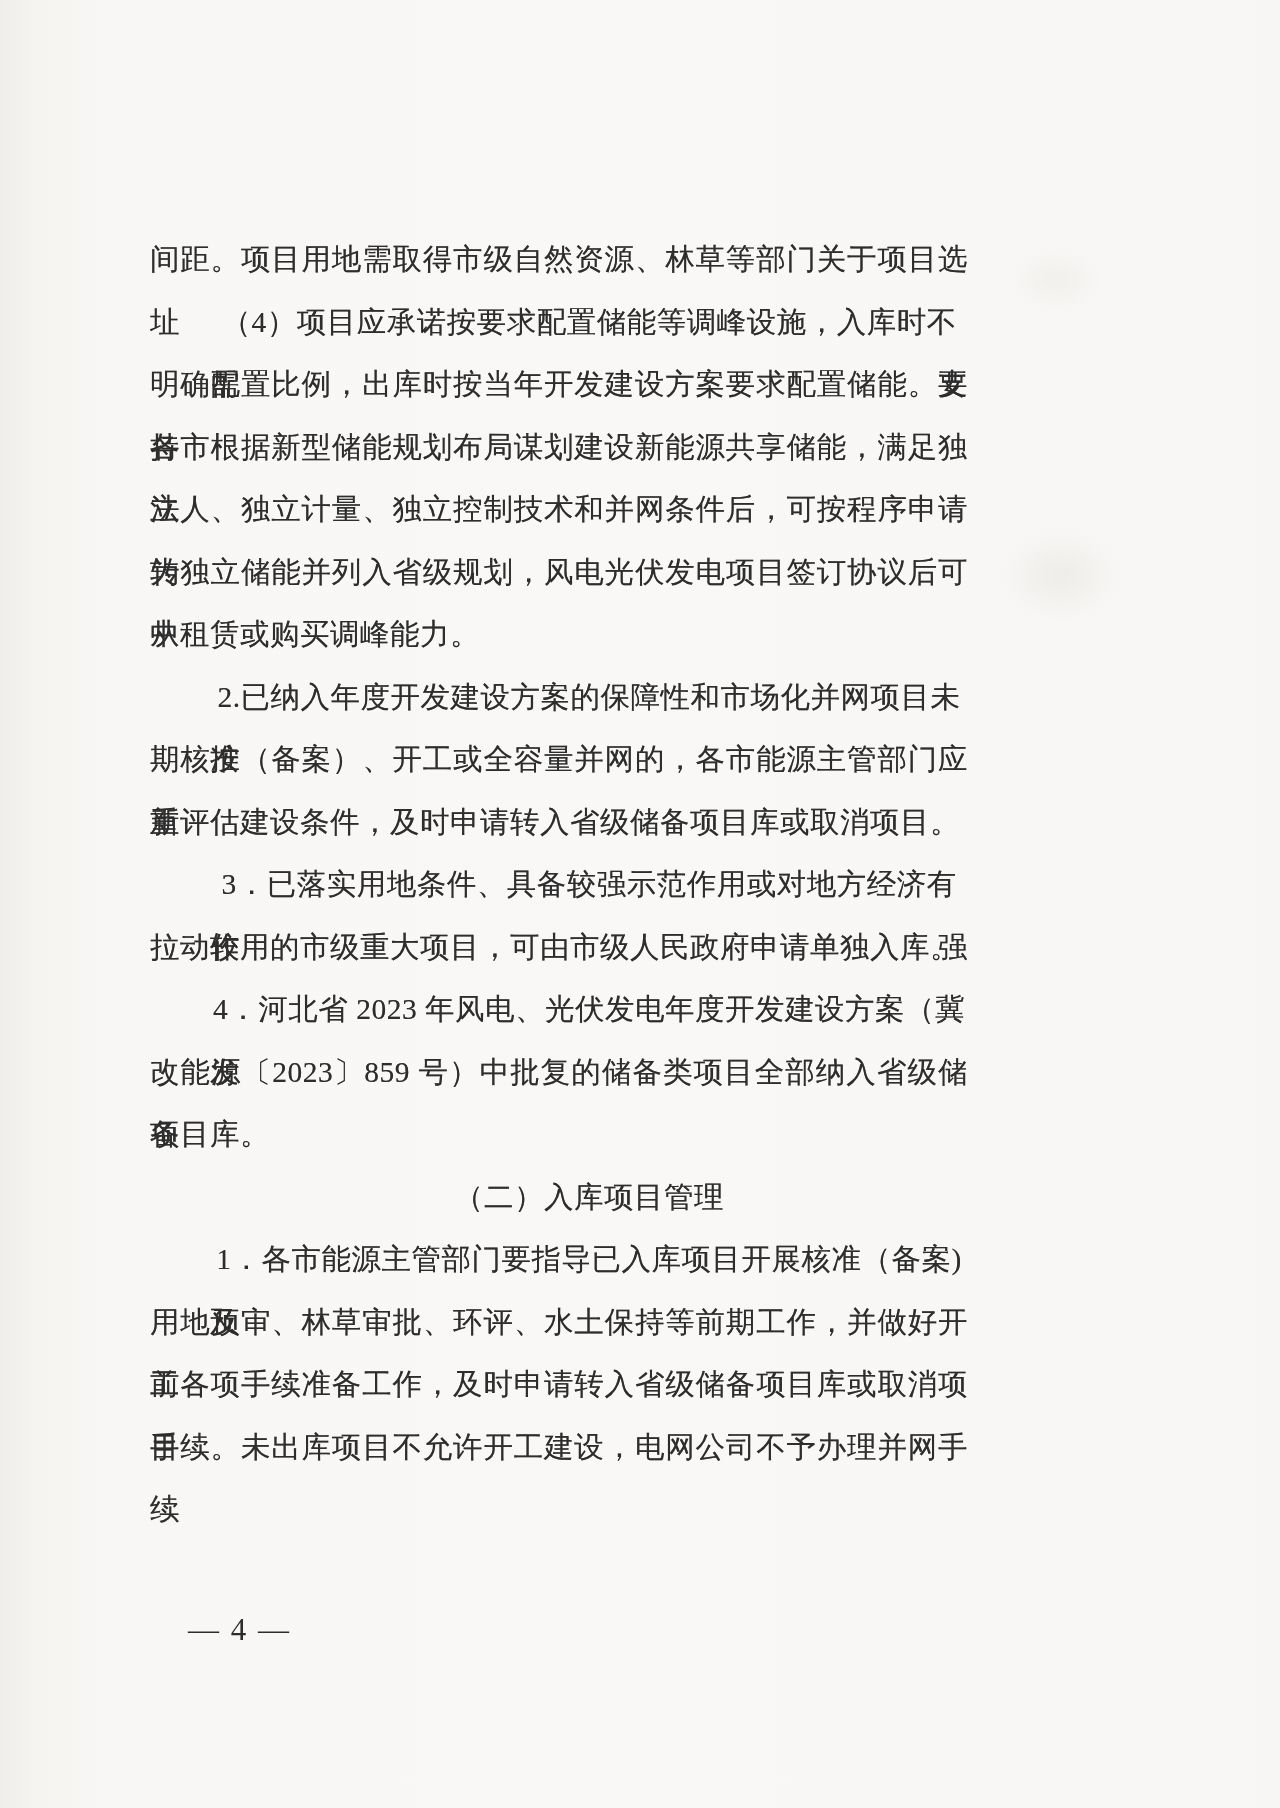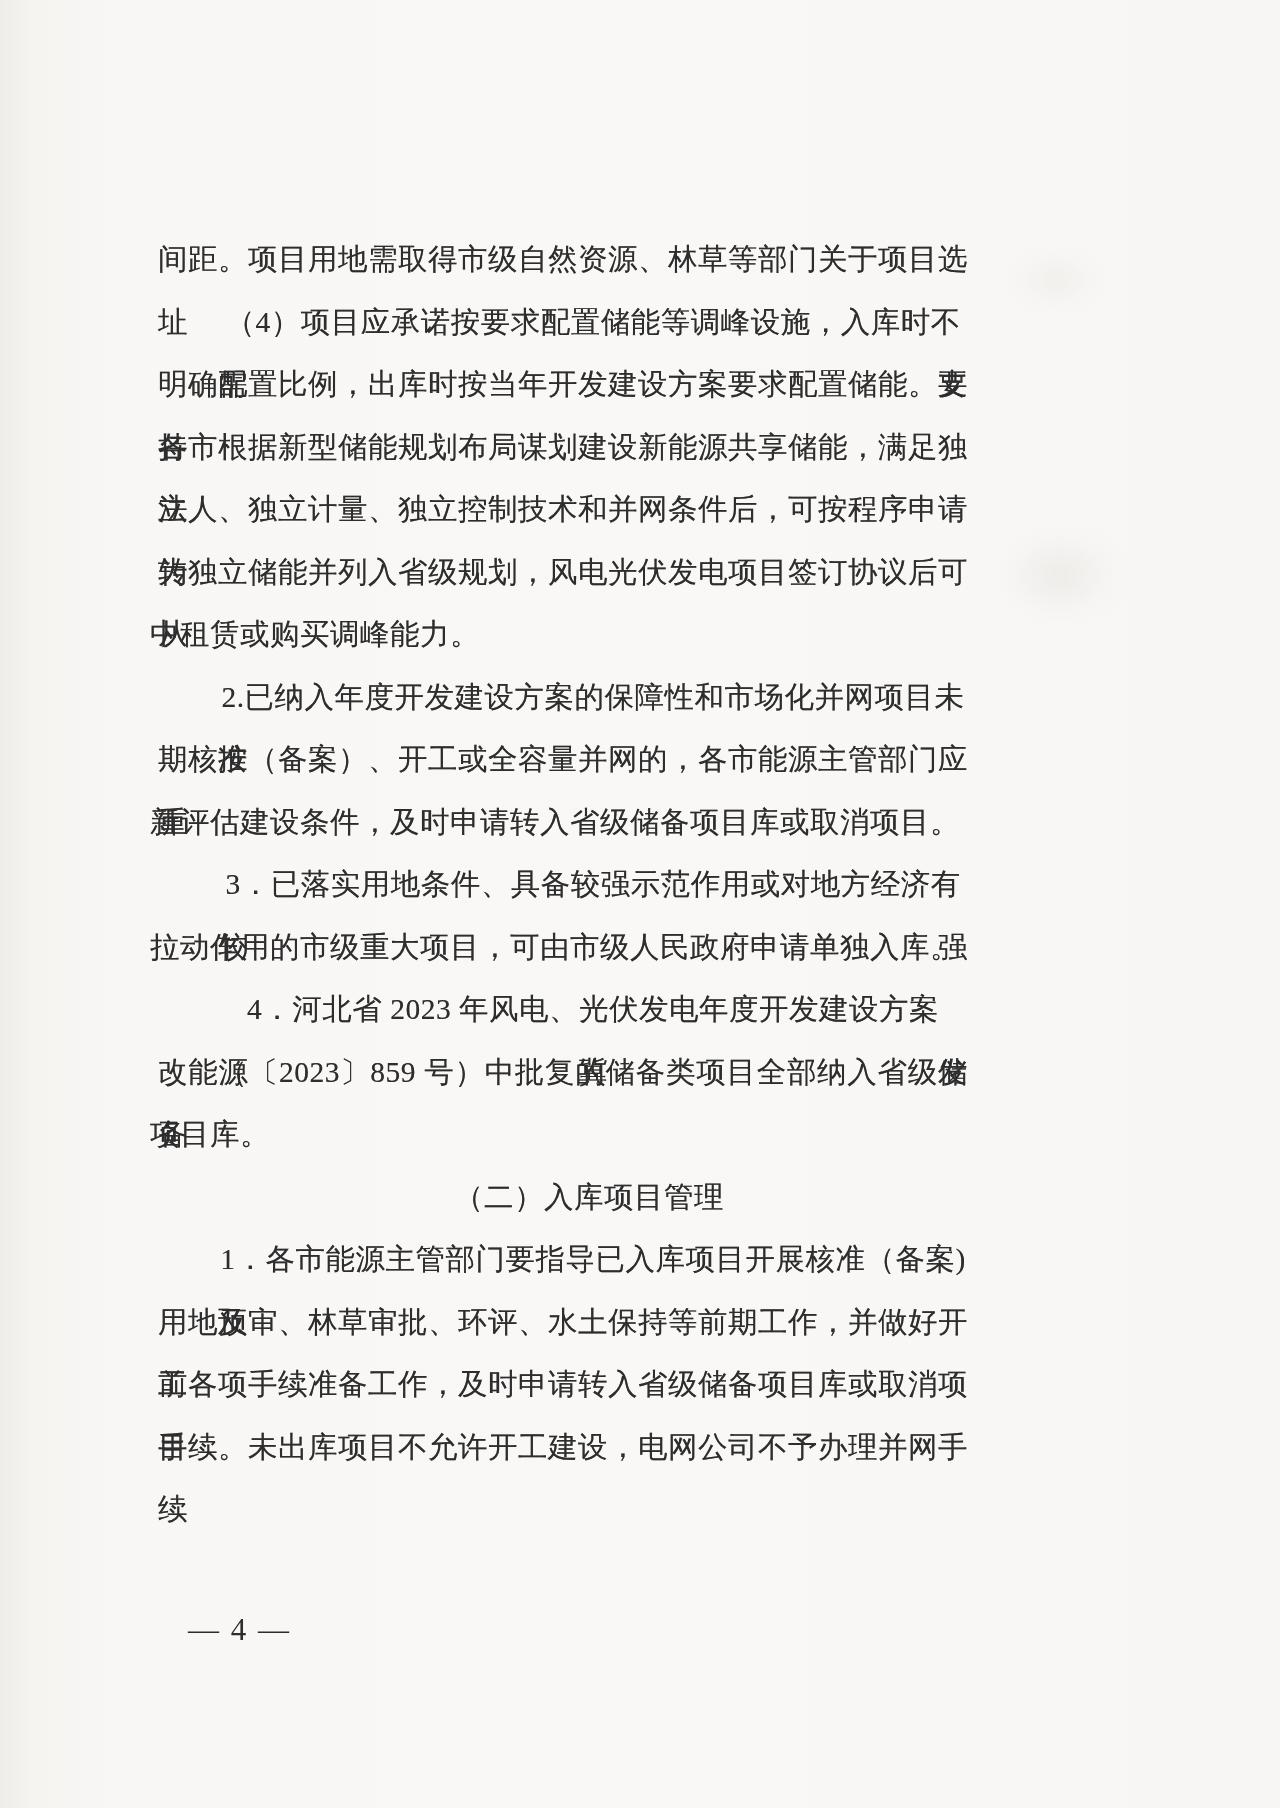--- a/index.html
+++ b/index.html
@@ -43,21 +43,20 @@
     line-height: 62.5px;
     height: 62.5px;
     white-space: nowrap;
     letter-spacing: 0.5px;
     text-shadow: 0 0 0.6px rgba(45,45,45,0.55);
   }
   .line.justify {
     white-space: normal;
     text-align: justify;
     text-align-last: justify;
-    margin-left: 8px;
   }
   .line.indent {
     padding-left: 60px;
     text-align: center;
   }
   .page-footer {
     position: absolute;
     left: 188px;
     top: 1612px;
     font-size: 31px;

